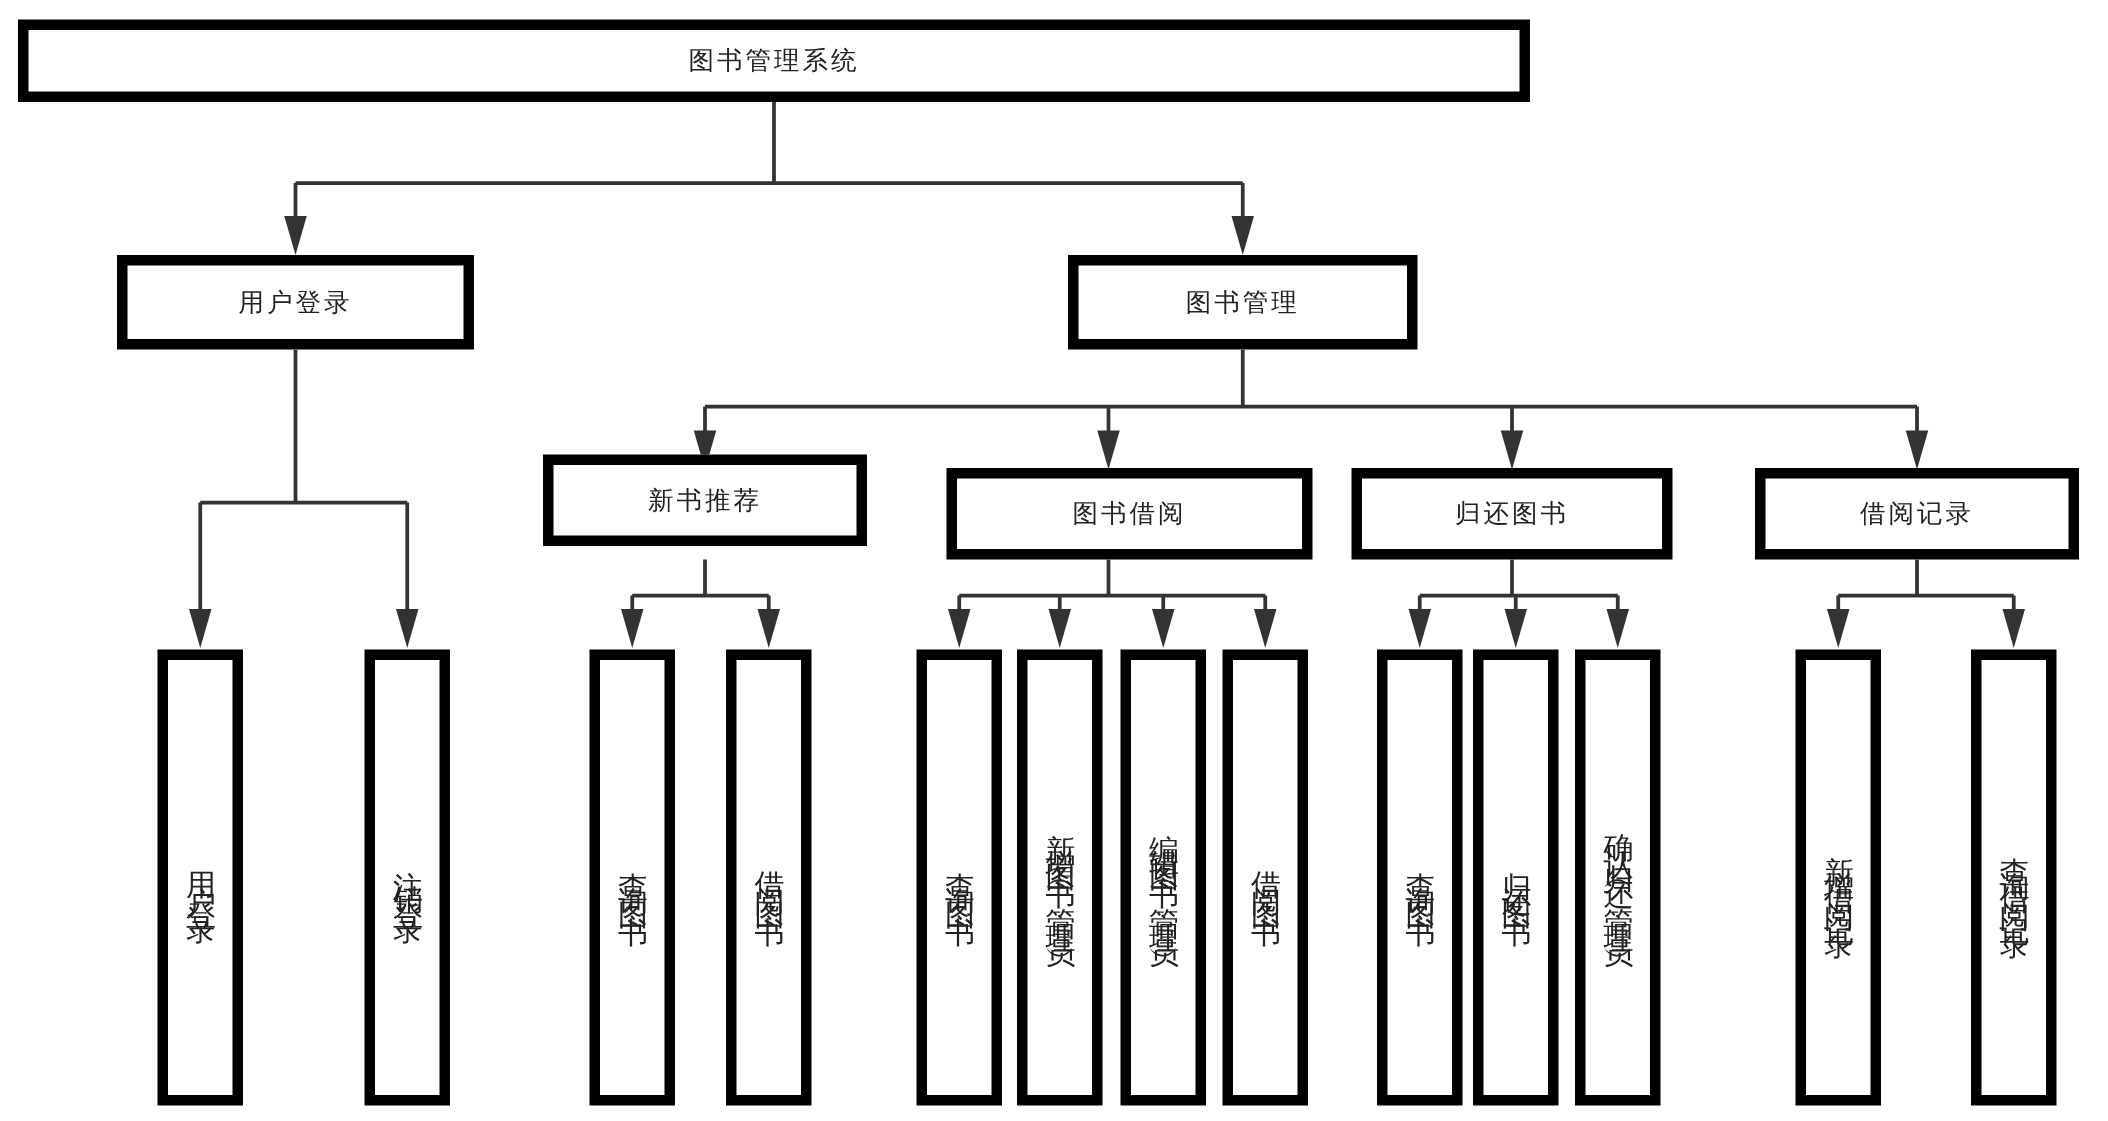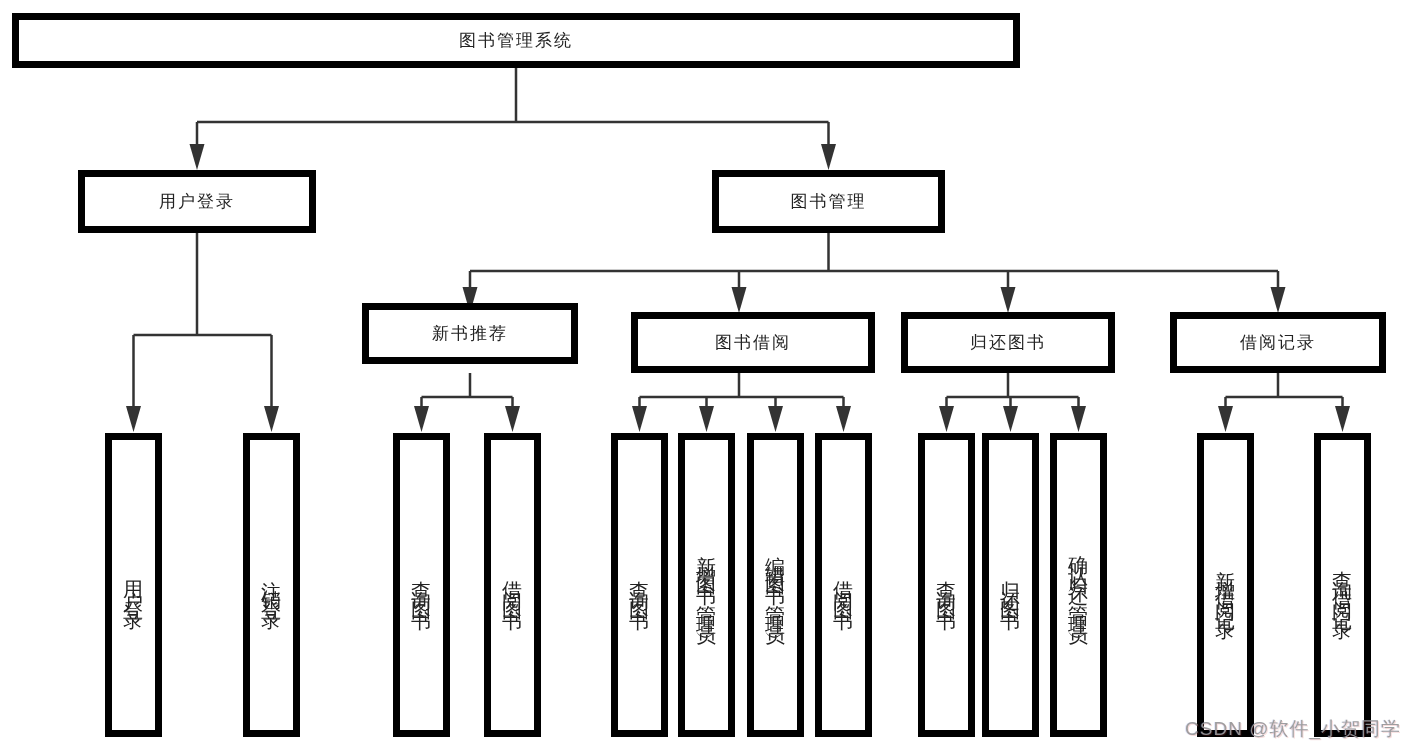--- a/index.html
+++ b/index.html
@@ -130,15 +130,14 @@
   <div class="node leaf" style="left:1050px;">
     <span>确认归还（管理员）</span>
   </div>
   <div class="node leaf" style="left:1197px;">
     <span>新增借阅记录</span>
   </div>
   <div class="node leaf" style="left:1314px;">
     <span>查询借阅记录</span>
   </div>
 
-  <div class="watermark">CSDN @软件_小贺同学</div>
 
 </div>
 
 </body></html>

